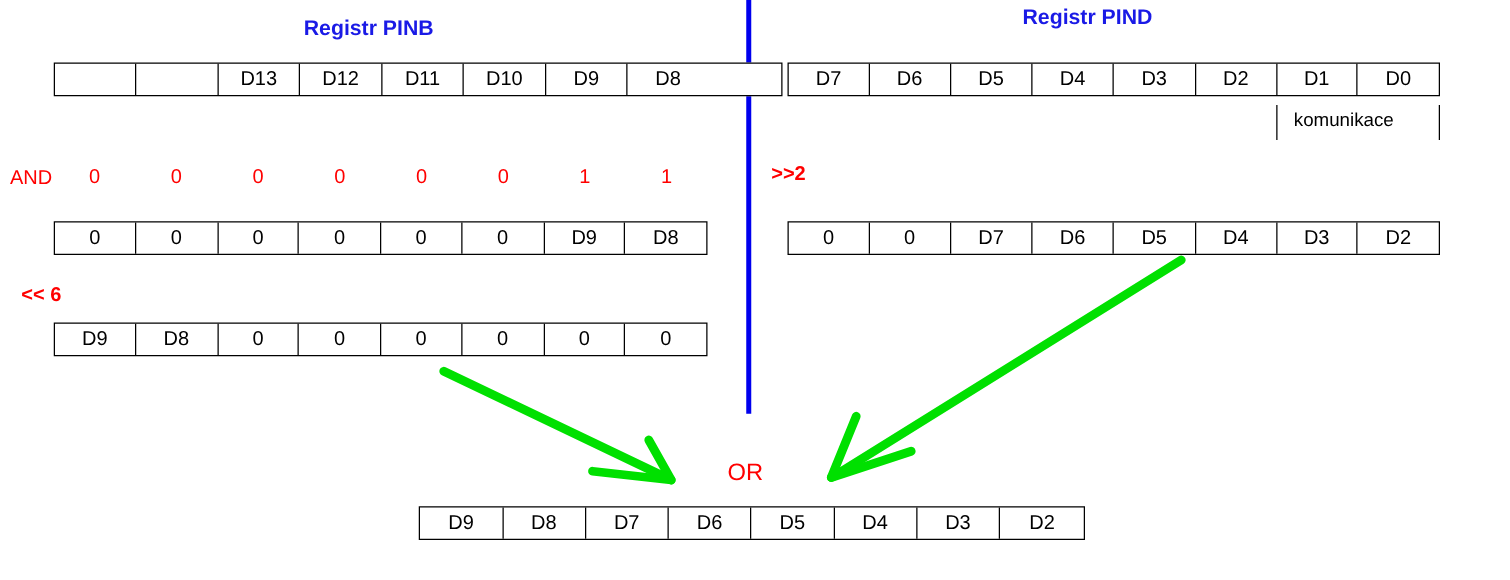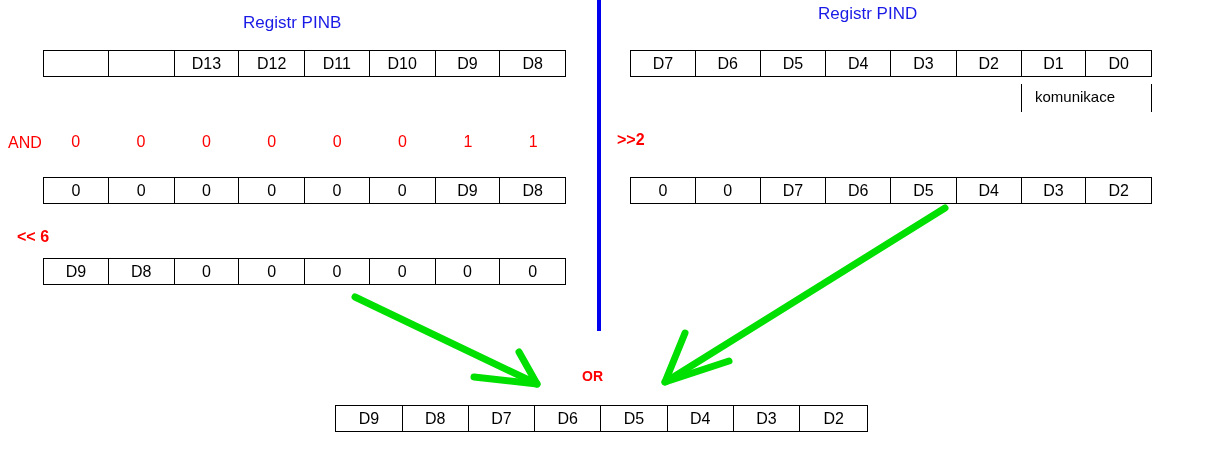--- a/index.html
+++ b/index.html
@@ -11,21 +11,21 @@
     overflow:hidden;
     position:relative;
   }
   #stage{position:absolute;left:0;top:0;width:1208px;height:464px;}
 
   
   .reg-title{
     position:absolute;
     color:#1a1ae6;
     font-size:17px;
-    font-weight:normal;
+    font-weight:bold;
     white-space:nowrap;
     letter-spacing:0px;
   }
   #title-pinb{left:243px;top:13px;}
   #title-pind{left:818px;top:4px;}
 
   
   .bitrow{
     position:absolute;
     display:flex;
@@ -41,21 +41,21 @@
     align-items:center;
     justify-content:center;
     font-size:16px;
     color:#000000;
     line-height:1;
     white-space:nowrap;
   }
   .bitrow .cell:last-child{border-right:none;}
 
   
-  #pinb-row-head{left:43px;top:50px;width:523px;}
+  #pinb-row-head{left:43px;top:50px;width:583px;}
   #pinb-row-mask{left:43px;top:177px;width:523px;}
   #pinb-row-shift{left:43px;top:258px;width:523px;}
   #pind-row-head{left:630px;top:50px;width:522px;}
   #pind-row-shift{left:630px;top:177px;width:522px;}
   #result-row{left:335px;top:405px;width:533px;}
 
   
   .bracket{
     position:absolute;
     height:28px;
@@ -88,21 +88,21 @@
   .op-red{
     position:absolute;
     color:#ff0000;
     font-size:16px;
     font-weight:bold;
     white-space:nowrap;
   }
   #op-and-label{left:8px;top:134px;font-weight:normal;}
   #op-shl{left:17px;top:228px;}
   #op-shr{left:617px;top:131px;}
-  #op-or{left:582px;top:368px;font-weight:bold;font-size:14px;}
+  #op-or{left:582px;top:368px;font-weight:normal;font-size:19px;}
 
   
   .and-digits{
     position:absolute;
     left:43px;top:134px;width:523px;
     display:flex;
   }
   .and-digits .d{
     flex:1 1 0;
     text-align:center;

